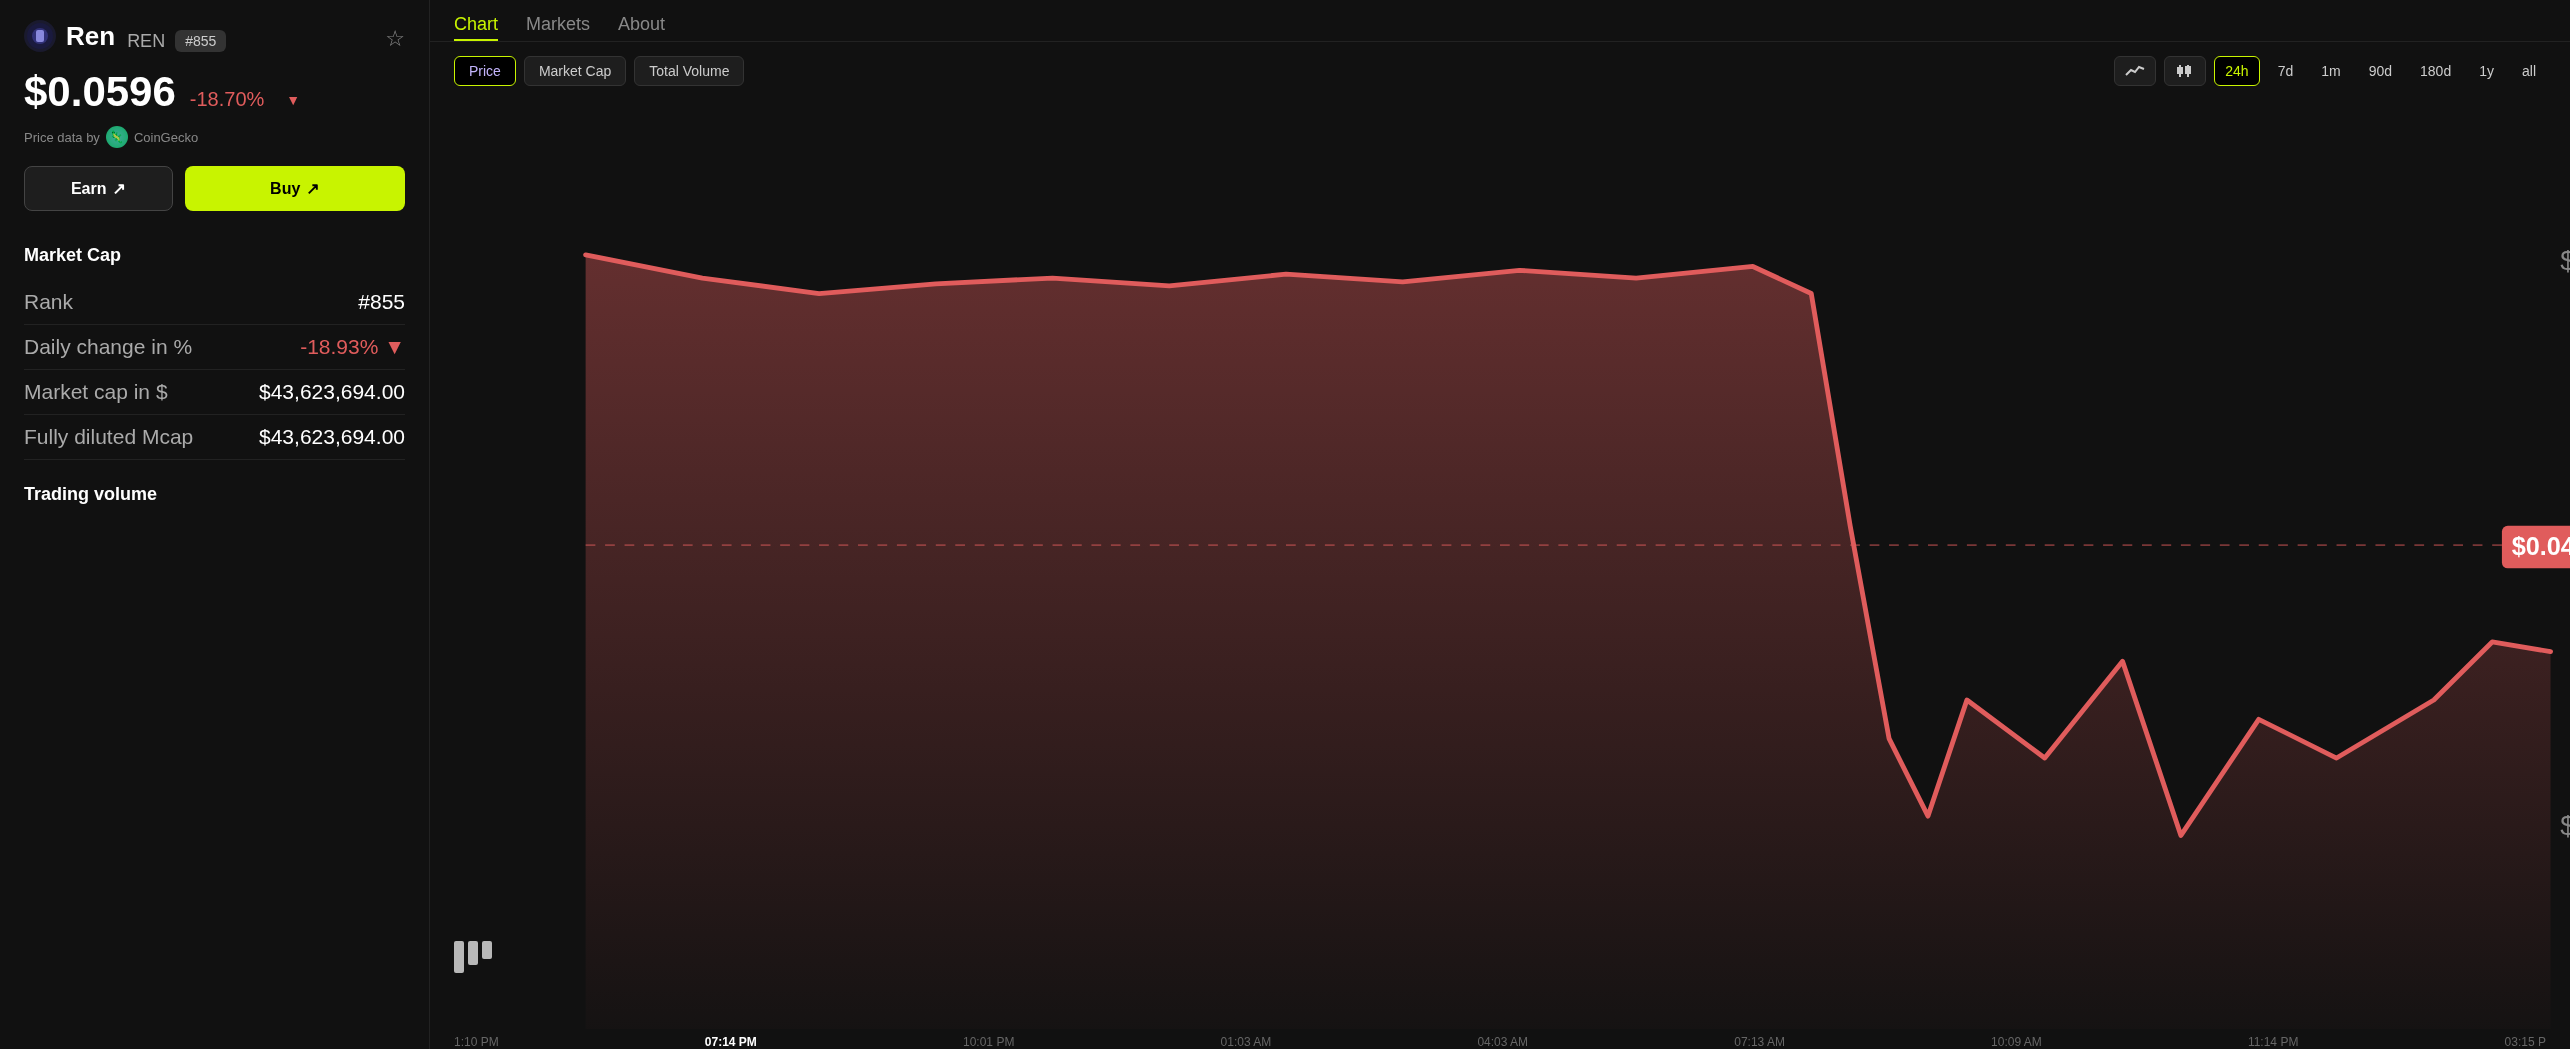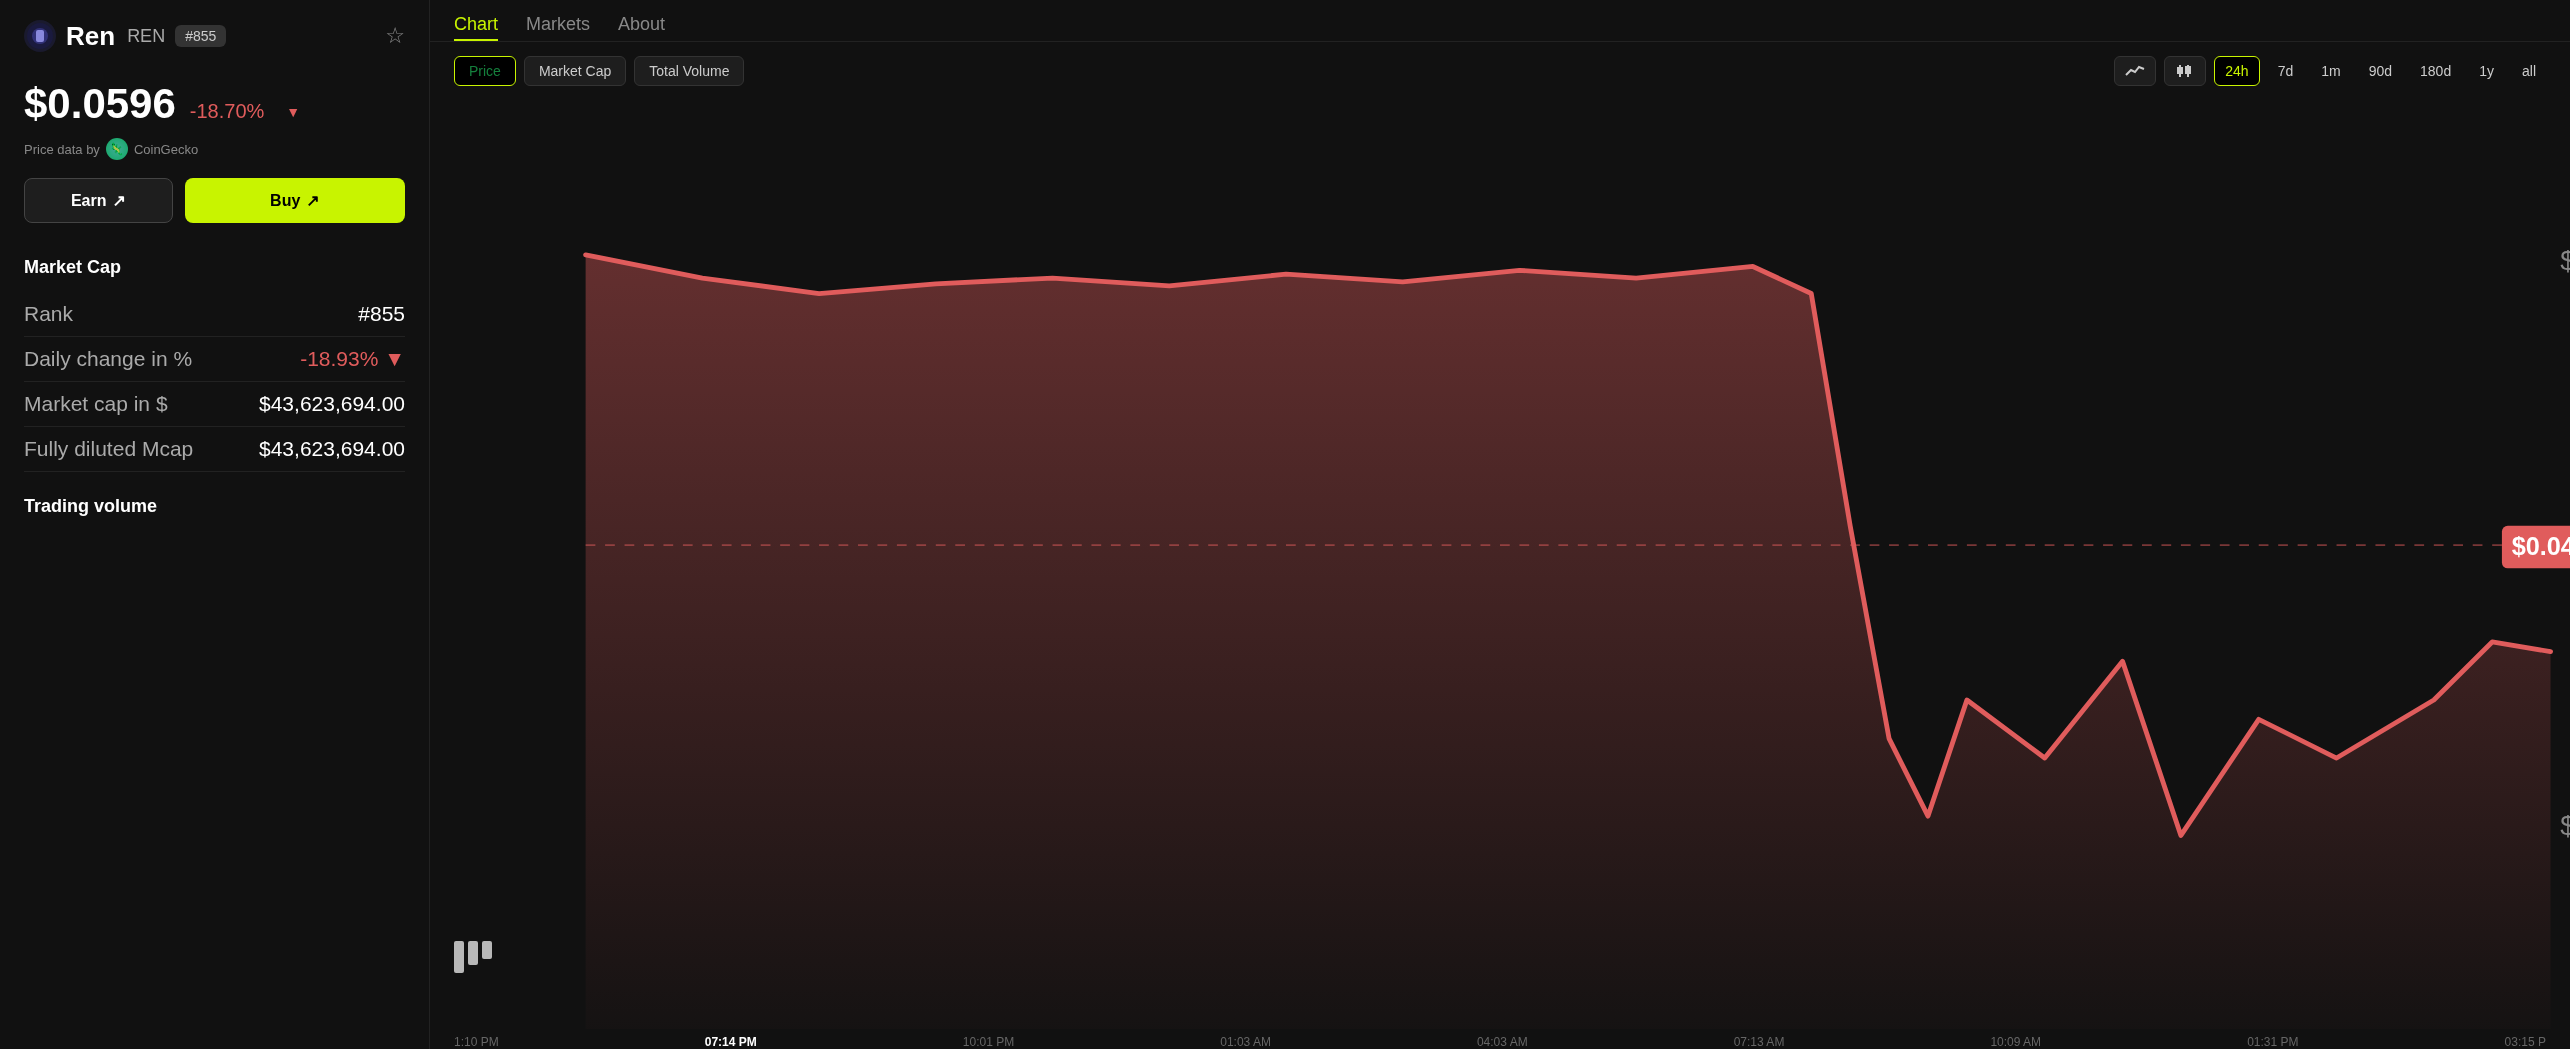--- a/index.html
+++ b/index.html
@@ -19,23 +19,23 @@
       background: #111;
       border-right: 1px solid #222;
       padding: 20px 24px;
       display: flex;
       flex-direction: column;
       gap: 0;
     }
 
     .coin-header {
       display: flex;
-      align-items: center;
+      align-items: flex-end;
       gap: 10px;
-      margin-bottom: 28px;
+      margin-bottom: 16px;
     }
     .coin-logo {
       width: 32px;
       height: 32px;
       border-radius: 50%;
       background: #1a1a2e;
       display: flex;
       align-items: center;
       justify-content: center;
       font-size: 18px;
@@ -215,21 +215,21 @@
       background: #1e1e1e;
       color: #ccc;
       border: 1px solid #333;
       border-radius: 6px;
       padding: 6px 14px;
       font-size: 14px;
       cursor: pointer;
     }
     .filter-btn.active {
       background: #000;
-      color: #15803d;
+      color: #c4b5fd;
       border: 1.5px solid #c8f400;
     }
     .divider {
       flex: 1;
     }
     .chart-type-btn {
       background: #1e1e1e;
       color: #ccc;
       border: 1px solid #333;
       border-radius: 6px;
@@ -481,17 +481,17 @@
   </div>
 
   <div class="time-axis">
     <span>1:10 PM</span>
     <span class="bold">07:14 PM</span>
     <span>10:01 PM</span>
     <span>01:03 AM</span>
     <span>04:03 AM</span>
     <span>07:13 AM</span>
     <span>10:09 AM</span>
-    <span>01:31 PM</span>
+    <span>11:14 PM</span>
     <span>03:15 P</span>
   </div>
 
 </div>
 
 </body></html>

